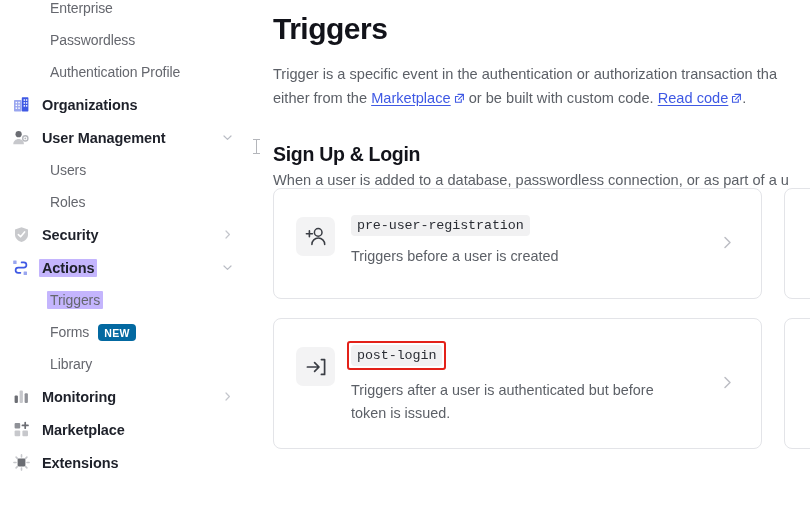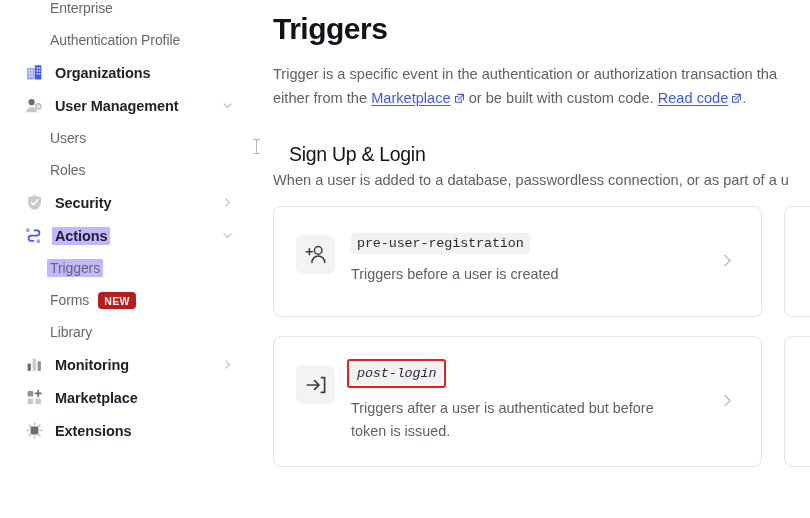--- a/index.html
+++ b/index.html
@@ -18,21 +18,21 @@
     position: relative;
     width: 247px; height: 510px;
     background: #ffffff;
     flex: 0 0 247px;
     overflow: hidden;
   }
   .nav-list { list-style: none; margin: 0; padding: 0; position: relative; top: -8px; }
   .nav-row {
     display: flex; align-items: center;
     height: 33px;
-    padding-left: 23px;
+    padding-left: 10px;
     padding-right: 14px;
     cursor: pointer;
     position: relative;
   }
   .nav-row .ico {
     width: 22px; height: 22px;
     flex: 0 0 22px;
     display: flex; align-items: center; justify-content: center;
     margin-right: 10px;
   }
@@ -48,21 +48,21 @@
   .nav-row .chev {
     margin-left: auto;
     color: #b9bcc4;
     font-size: 11px;
     line-height: 1;
     display: flex; align-items: center;
   }
   .hl { background: #c4b5fd; padding: 1px 3px; margin-left: -3px; border-radius: 1px; }
   .badge-new {
     display: inline-block;
-    background: #b91c1c;
+    background: #0369a1;
     color: #ffffff;
     font-size: 10.5px;
     font-weight: 700;
     letter-spacing: 0.4px;
     padding: 3px 6px 2px 6px;
     border-radius: 4px;
     margin-left: 9px;
     vertical-align: middle;
   }
 
@@ -96,34 +96,33 @@
     text-decoration: underline;
     text-underline-offset: 2px;
   }
   .ext-ico {
     display: inline-block;
     vertical-align: -1px;
     margin-left: 3px;
   }
   .section-head {
     font-size: 19.5px;
-    font-weight: 400;
+    font-weight: 700;
     color: #12131a;
     letter-spacing: -0.3px;
-    margin: 32px 0 0 16px;
+    margin: 32px 0 0 0;
   }
   .section-sub {
     font-size: 14.6px;
     color: #5c6067;
     margin: 6px 0 0 0;
     white-space: nowrap;
   }
 
   .card-grid {
-    margin-top: 18px;
     display: grid;
     grid-template-columns: 489px 489px;
     column-gap: 22px;
     row-gap: 19px;
   }
   .card {
     position: relative;
     border: 1px solid #e3e4e8;
     border-radius: 8px;
     background: #fff;
@@ -151,21 +150,20 @@
     border-radius: 4px;
     padding: 3px 6px;
     letter-spacing: -0.1px;
   }
   .chip-wrap { display: inline-block; position: relative; }
   .chip-wrap.boxed {
     border: 2.5px solid #e32119;
     border-radius: 3px;
     padding: 2px;
     margin: -4px 0 0 -4px;
-    font-style: italic;
   }
   .card-desc {
     font-size: 14.4px;
     color: #5c6067;
     line-height: 1.56;
     margin-top: 9px;
     max-width: 330px;
   }
   .card-chev {
     position: absolute;
@@ -196,20 +194,23 @@
 
 <div id="app">
 
   <nav class="sidebar">
     <ul class="nav-list">
 
       <li class="nav-row sub">
         <span class="lbl">Enterprise</span>
       </li>
 
+      <li class="nav-row sub">
+        <span class="lbl">Passwordless</span>
+      </li>
 
       <li class="nav-row sub">
         <span class="lbl">Authentication Profile</span>
       </li>
 
       <li class="nav-row">
         <span class="ico">
           <svg width="17" height="17" viewBox="0 0 17 17">
               <rect x="1" y="4" width="7.5" height="11.5" rx="0.7" fill="#9aa6ef"></rect>
               <rect x="8.8" y="1.2" width="6.6" height="14.3" rx="0.7" fill="#3f59e4"></rect>

